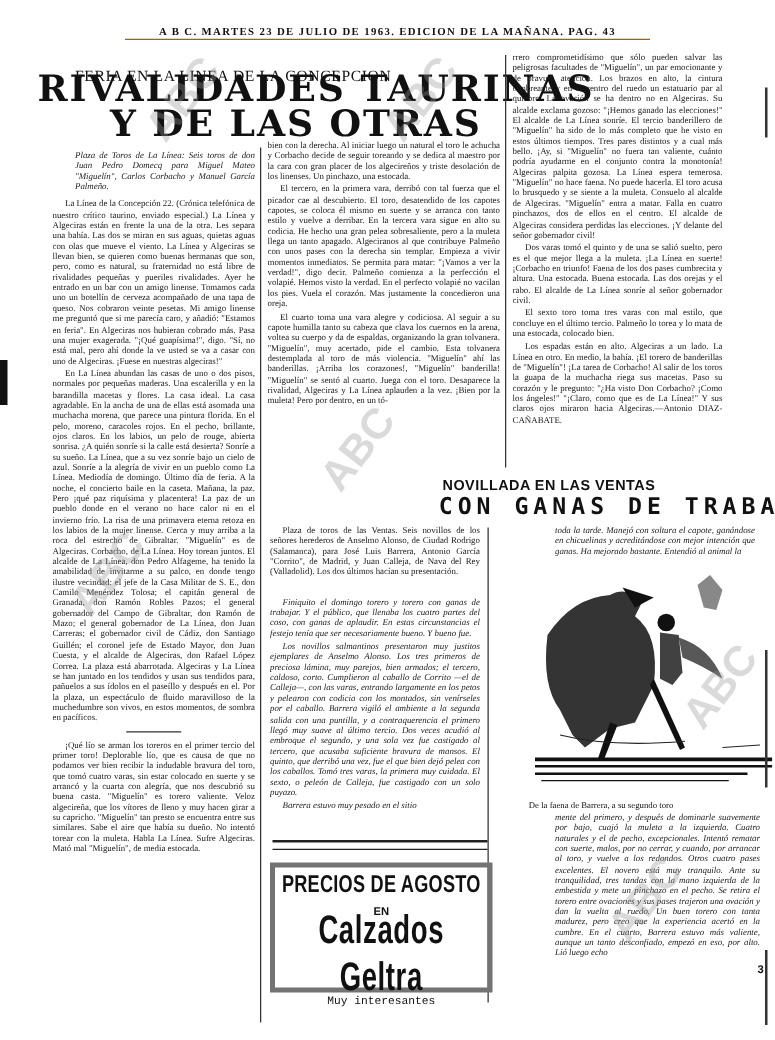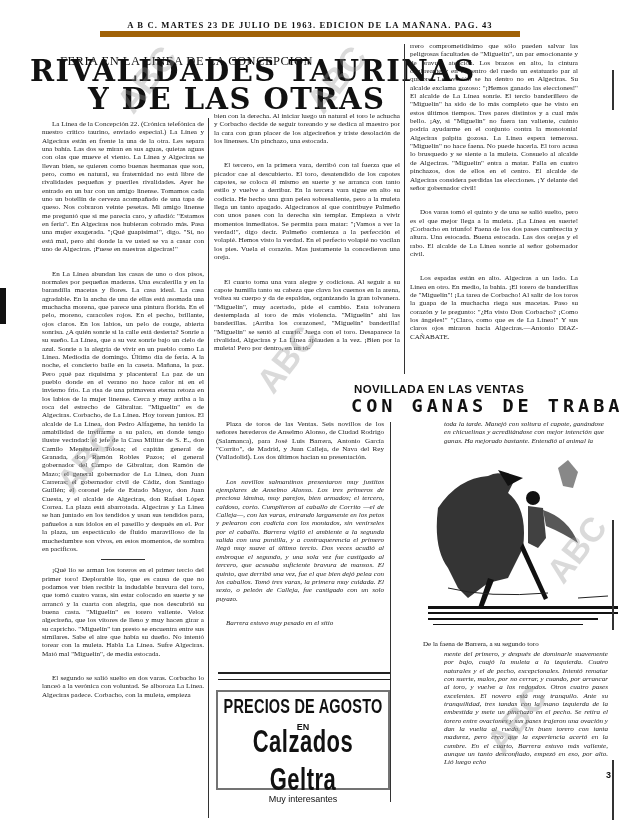--- a/index.html
+++ b/index.html
@@ -1,78 +1,80 @@
 <!DOCTYPE html>
 <html><head>
   <meta charset="utf-8">
   <style>
     html, body { margin: 0; padding: 0; background: #ffffff; }
     body { width: 620px; height: 832px; position: relative; overflow: hidden; font-family: "Liberation Serif", serif; color: #111; }
     .abs { position: absolute; }
-    .header-line { left: 100px; top: 20px; width: 420px; font-size: 8.6px; letter-spacing: 1.1px; font-weight: bold; white-space: nowrap; border-bottom: 6px solid #a16207; padding-bottom: 1px; text-align: center; }
+    .header-line { left: 100px; top: 20px; width: 420px; font-size: 8.6px; letter-spacing: 1.1px; font-weight: bold; white-space: nowrap; border-bottom: 1px solid #a16207; padding-bottom: 1px; text-align: center; }
     .kicker { left: 60px; top: 54px; font-family: Liberation Serif, serif; font-size: 12.5px; letter-spacing: 0.5px; white-space: nowrap; }
     .headline { left: 30px; width: 300px; text-align: center; font-family: "DejaVu Serif", serif; font-weight: bold; font-size: 29px; letter-spacing: 1.5px; line-height: 31px; white-space: nowrap; }
     .h1a { top: 56px; }
     .h1b { top: 84px; left: 88px; width: 200px; }
     .col { font-size: 7.1px; line-height: 8.35px; text-align: justify; color: #1a1a1a; }
     .col p { margin: 0; text-indent: 10px; }
-    .col p + p { margin-top: 16px; }
+    .col p + p { margin-top: 2px; }
     .italic { font-style: italic; margin-left: 20px; }
     .vrule { background: #333; width: 1px; }
     .kicker2 { left: 314px; top: 383px; font-family: "Liberation Sans", sans-serif; font-weight: bold; font-size: 11.5px; letter-spacing: 0.4px; white-space: nowrap; padding-left: 40px; }
     .headline2 { left: 315px; top: 395px; font-family: "DejaVu Sans Mono", monospace; font-weight: bold; font-size: 18.5px; letter-spacing: 4px; white-space: nowrap; margin-left: 36px; }
-    .ad { left: 216px; top: 690px; width: 170px; height: 96px; border: 2px solid #737373; text-align: center; }
+    .ad { left: 216px; top: 690px; width: 170px; height: 96px; border: 4px solid #737373; text-align: center; }
     .ad-l1 { font-family: "Liberation Sans", sans-serif; font-weight: bold; font-size: 14.5px; margin-top: 6px; letter-spacing: 0.2px; transform: scaleY(1.35); }
     .ad-l2 { font-family: "Liberation Sans", sans-serif; font-weight: bold; font-size: 9px; margin-top: 8px; }
     .ad-l3 { font-family: "Liberation Sans", sans-serif; font-weight: bold; font-size: 22px; margin-top: 3px; transform: scaleY(1.45); letter-spacing: 0.5px; }
-    .ad-l4 { font-family: Liberation Sans, sans-serif; font-size: 9px; margin-top: 7px; }
+    .ad-l4 { font-family: Liberation Mono, monospace; font-size: 9px; margin-top: 7px; }
     .rules-double { left: 218px; top: 672px; width: 172px; height: 5px; border-top: 2px solid #222; border-bottom: 1px solid #222; }
     .photo { left: 428px; top: 448px; width: 190px; height: 186px; overflow: hidden; }
     .caption { left: 423px; top: 640px; font-size: 7px; font-family: "Liberation Serif", serif; white-space: nowrap; }
     .watermark { font-family: "Liberation Sans", sans-serif; color: rgba(150,150,150,0.35); font-size: 34px; font-weight: bold; transform: rotate(-52deg); white-space: nowrap; pointer-events: none; }
     .pagenum { font-family: "Liberation Sans", sans-serif; font-weight: bold; font-size: 9px; }
   </style>
 </head>
 <body>
 
 <div class="abs header-line">A B C. MARTES 23 DE JULIO DE 1963. EDICION DE LA MAÑANA. PAG. 43</div>
 
 <div class="abs kicker">FERIA EN LA LINEA DE LA CONCEPCION</div>
 <div class="abs headline h1a">RIVALIDADES TAURINAS</div>
 <div class="abs headline h1b">Y DE LAS OTRAS</div>
 
 <div class="abs col" style="left:42px; top:120px; width:162px; height:705px; overflow:hidden;">
+  <p class="italic" style="text-indent:0; padding-left:18px; margin-bottom:6px;">Plaza de Toros de La Línea: Seis toros de don Juan Pedro Domecq para Miguel Mateo "Miguelín", Carlos Corbacho y Manuel García Palmeño.</p>
   <p>La Línea de la Concepción 22. (Crónica telefónica de nuestro crítico taurino, enviado especial.) La Línea y Algeciras están en frente la una de la otra. Les separa una bahía. Las dos se miran en sus aguas, quietas aguas con olas que mueve el viento. La Línea y Algeciras se llevan bien, se quieren como buenas hermanas que son, pero, como es natural, su fraternidad no está libre de rivalidades pequeñas y pueriles rivalidades. Ayer he entrado en un bar con un amigo linense. Tomamos cada uno un botellín de cerveza acompañado de una tapa de queso. Nos cobraron veinte pesetas. Mi amigo linense me preguntó que si me parecía caro, y añadió: "Estamos en feria". En Algeciras nos hubieran cobrado más. Pasa una mujer exagerada. "¡Qué guapísima!", digo. "Sí, no está mal, pero ahí donde la ve usted se va a casar con uno de Algeciras. ¡Fuese en nuestras algeciras!"</p>
   <p>En La Línea abundan las casas de uno o dos pisos, normales por pequeñas maderas. Una escalerilla y en la barandilla macetas y flores. La casa ideal. La casa agradable. En la ancha de una de ellas está asomada una muchacha morena, que parece una pintura florida. En el pelo, moreno, caracoles rojos. En el pecho, brillante, ojos claros. En los labios, un pelo de rouge, abierta sonrisa. ¿A quién sonríe si la calle está desierta? Sonríe a su sueño. La Línea, que a su vez sonríe bajo un cielo de azul. Sonríe a la alegría de vivir en un pueblo como La Línea. Mediodía de domingo. Último día de feria. A la noche, el concierto baile en la caseta. Mañana, la paz. Pero ¡qué paz riquísima y placentera! La paz de un pueblo donde en el verano no hace calor ni en el invierno frío. La risa de una primavera eterna retoza en los labios de la mujer linense. Cerca y muy arriba a la roca del estrecho de Gibraltar. "Miguelín" es de Algeciras. Corbacho, de La Línea. Hoy torean juntos. El alcalde de La Línea, don Pedro Alfageme, ha tenido la amabilidad de invitarme a su palco, en donde tengo ilustre vecindad: el jefe de la Casa Militar de S. E., don Camilo Menéndez Tolosa; el capitán general de Granada, don Ramón Robles Pazos; el general gobernador del Campo de Gibraltar, don Ramón de Mazo; el general gobernador de La Línea, don Juan Carreras; el gobernador civil de Cádiz, don Santiago Guillén; el coronel jefe de Estado Mayor, don Juan Cuesta, y el alcalde de Algeciras, don Rafael López Correa. La plaza está abarrotada. Algeciras y La Línea se han juntado en los tendidos y usan sus tendidos para, pañuelos a sus ídolos en el paseíllo y después en el. Por la plaza, un espectáculo de fluido maravilloso de la muchedumbre son vivos, en estos momentos, de sombra en pacíficos.</p>
   <div style="width:44px; height:1px; background:#333; margin:6px auto;"></div>
   <p>¡Qué lío se arman los toreros en el primer tercio del primer toro! Deplorable lío, que es causa de que no podamos ver bien recibir la indudable bravura del toro, que tomó cuatro varas, sin estar colocado en suerte y se arrancó y la cuarta con alegría, que nos descubrió su buena casta. "Miguelín" es torero valiente. Veloz algecireña, que los vítores de lleno y muy hacen girar a su capricho. "Miguelín" tan presto se encuentra entre sus similares. Sabe el aire que había su dueño. No intentó torear con la muleta. Habla La Línea. Sufre Algeciras. Mató mal "Miguelín", de media estocada.</p>
-  <p>El segundo se salió suelto en dos varas. Corbacho lo lanceó a la verónica con voluntad. Se alboroza La Línea. Algeciras padece. Corbacho, con la muleta, empieza</p>
 </div>
 
 <div class="abs vrule" style="left:208px; top:118px; height:700px;"></div>
 
 <div class="abs col" style="left:214px; top:112px; width:186px; height:262px; overflow:hidden;">
   <p style="text-indent:0;">bien con la derecha. Al iniciar luego un natural el toro le achucha y Corbacho decide de seguir toreando y se dedica al maestro por la cara con gran placer de los algecireños y triste desolación de los linenses. Un pinchazo, una estocada.</p>
   <p>El tercero, en la primera vara, derribó con tal fuerza que el picador cae al descubierto. El toro, desatendido de los capotes capotes, se coloca él mismo en suerte y se arranca con tanto estilo y vuelve a derribar. En la tercera vara sigue en alto su codicia. He hecho una gran pelea sobresaliente, pero a la muleta llega un tanto apagado. Algeciranos al que contribuye Palmeño con unos pases con la derecha sin templar. Empieza a vivir momentos inmediatos. Se permita para matar: "¡Vamos a ver la verdad!", digo decir. Palmeño comienza a la perfección el volapié. Hemos visto la verdad. En el perfecto volapié no vacilan los pies. Vuela el corazón. Mas justamente la concedieron una oreja.</p>
   <p>El cuarto toma una vara alegre y codiciosa. Al seguir a su capote humilla tanto su cabeza que clava los cuernos en la arena, voltea su cuerpo y da de espaldas, organizando la gran tolvanera. "Miguelín", muy acertado, pide el cambio. Esta tolvanera destemplada al toro de más violencia. "Miguelín" ahí las banderillas. ¡Arriba los corazones!, "Miguelín" banderilla! "Miguelín" se sentó al cuarto. Juega con el toro. Desaparece la rivalidad, Algeciras y La Línea aplauden a la vez. ¡Bien por la muleta! Pero por dentro, en un tó-</p>
 </div>
 
 <div class="abs vrule" style="left:404px; top:44px; height:330px;"></div>
 
 <div class="abs col" style="left:410px; top:42px; width:168px; height:332px; overflow:hidden;">
   <p style="text-indent:0;">rrero comprometidísimo que sólo pueden salvar las peligrosas facultades de "Miguelín", un par emocionante y de bravura atención. Los brazos en alto, la cintura cimbreante y en el centro del ruedo un estatuario par al quiebro. La ovación se ha dentro no en Algeciras. Su alcalde exclama gozoso: "¡Hemos ganado las elecciones!" El alcalde de La Línea sonríe. El tercio banderillero de "Miguelín" ha sido de lo más completo que he visto en estos últimos tiempos. Tres pares distintos y a cual más bello. ¡Ay, si "Miguelín" no fuera tan valiente, cuánto podría ayudarme en el conjunto contra la monotonía! Algeciras palpita gozosa. La Línea espera temerosa. "Miguelín" no hace faena. No puede hacerla. El toro acusa lo brusquedo y se siente a la muleta. Consuelo al alcalde de Algeciras. "Miguelín" entra a matar. Falla en cuatro pinchazos, dos de ellos en el centro. El alcalde de Algeciras considera perdidas las elecciones. ¡Y delante del señor gobernador civil!</p>
   <p>Dos varas tomó el quinto y de una se salió suelto, pero es el que mejor llega a la muleta. ¡La Línea en suerte! ¡Corbacho en triunfo! Faena de los dos pases cumbrecita y altura. Una estocada. Buena estocada. Las dos orejas y el rabo. El alcalde de La Línea sonríe al señor gobernador civil.</p>
+  <p>El sexto toro toma tres varas con mal estilo, que concluye en el último tercio. Palmeño lo torea y lo mata de una estocada, colocado bien.</p>
   <p>Los espadas están en alto. Algeciras a un lado. La Línea en otro. En medio, la bahía. ¡El torero de banderillas de "Miguelín"! ¡La tarea de Corbacho! Al salir de los toros la guapa de la muchacha riega sus macetas. Paso su corazón y le pregunto: "¿Ha visto Don Corbacho? ¡Como los ángeles!" "¡Claro, como que es de La Línea!" Y sus claros ojos miraron hacia Algeciras.—Antonio DIAZ-CAÑABATE.</p>
 </div>
 
 <div class="abs kicker2">NOVILLADA EN LAS VENTAS</div>
 <div class="abs headline2">CON GANAS DE TRABAJAR</div>
 
 <div class="abs col" style="left:216px; top:420px; width:168px; height:248px; overflow:hidden;">
   <p style="margin-bottom:16px;">Plaza de toros de las Ventas. Seis novillos de los señores herederos de Anselmo Alonso, de Ciudad Rodrigo (Salamanca), para José Luis Barrera, Antonio García "Corrito", de Madrid, y Juan Calleja, de Nava del Rey (Valladolid). Los dos últimos hacían su presentación.</p>
+  <p class="italic">Finiquito el domingo torero y torero con ganas de trabajar. Y el público, que llenaba los cuatro partes del coso, con ganas de aplaudir. En estas circunstancias el festejo tenía que ser necesariamente bueno. Y bueno fue.</p>
   <p class="italic">Los novillos salmantinos presentaron muy justitos ejemplares de Anselmo Alonso. Los tres primeros de preciosa lámina, muy parejos, bien armados; el tercero, caldoso, corto. Cumplieron al caballo de Corrito —el de Calleja—, con las varas, entrando largamente en los petos y pelearon con codicia con los montados, sin venírseles por el caballo. Barrera vigiló el ambiente a la segunda salida con una puntilla, y a contraquerencia el primero llegó muy suave al último tercio. Dos veces acudió al embroque el segundo, y una sola vez fue castigado al tercero, que acusaba suficiente bravura de mansos. El quinto, que derribó una vez, fue el que bien dejó pelea con los caballos. Tomó tres varas, la primera muy cuidada. El sexto, o peleón de Calleja, fue castigado con un solo puyazo.</p>
   <p class="italic">Barrera estuvo muy pesado en el sitio</p>
 </div>
 
 <div class="abs vrule" style="left:390px; top:422px; height:380px;"></div>
 
 <div class="abs col italic" style="left:424px; top:420px; width:160px; height:28px; overflow:hidden;">
   <p style="text-indent:0;">toda la tarde. Manejó con soltura el capote, ganándose en chicuelinas y acreditándose con mejor intención que ganas. Ha mejorado bastante. Entendió al animal la</p>
 </div>
 

